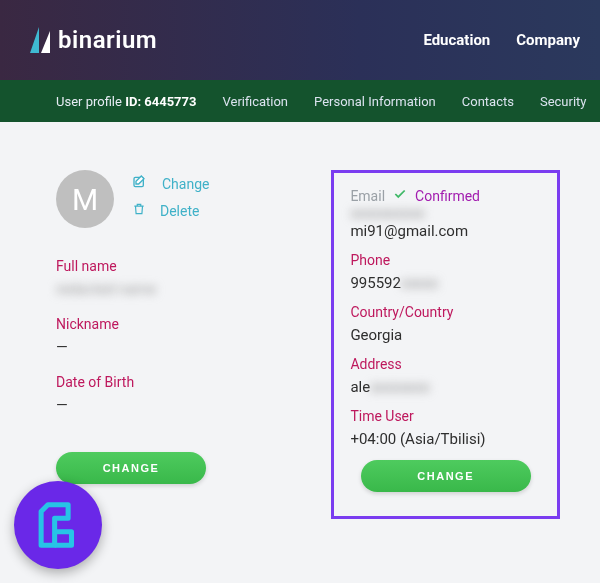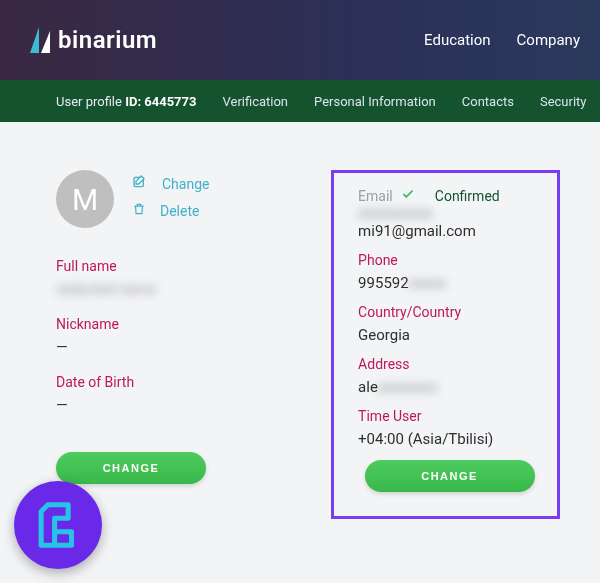--- a/index.html
+++ b/index.html
@@ -16,21 +16,21 @@
     background: linear-gradient(90deg, #3a2842 0%, #2b3058 60%, #2b395d 100%);
     display: flex;
     align-items: center;
     justify-content: space-between;
     padding: 0 20px 0 30px;
     color: #fff;
   }
   .brand { display: flex; align-items: center; gap: 8px; }
   .brand-icon svg { display:block; }
   .brand-text { font-size: 24px; font-weight: 600; letter-spacing: .5px; }
-  .topnav { display:flex; gap: 26px; font-size: 15px; font-weight:400;}
+  .topnav { display:flex; gap: 26px; font-size: 15px; font-weight:700;}
   .topnav span { cursor:pointer; }
 
   .subnav {
     background: #14532d;
     color: #e7ecf4;
     height: 42px;
     display: flex;
     align-items: center;
     gap: 26px;
     padding: 0 30px 0 56px;
@@ -68,26 +68,26 @@
     margin-top: 20px;
     background: linear-gradient(180deg,#4ecb5e,#39b84a);
     color:#fff; border:none; border-radius:22px;
     width: 150px; height:32px;
     font-size:11px; font-weight:700; letter-spacing:1.5px;
     cursor:pointer; box-shadow: 0 2px 4px rgba(0,0,0,.15);
   }
 
   .rightbox {
     border: 3px solid #7a3cf0;
-    padding: 14px 16px 24px 24px;
+    padding: 14px 16px 24px 16px;
     width: 240px;
     background: #f3f4f6;
   }
   .email-row { display:flex; align-items:center; gap:8px; color:#9aa0a6; font-size:14px; }
-  .confirmed { color:#14532d; display:flex; align-items:center; gap:20px; font-size:14px;}
+  .confirmed { color:#a21caf; display:flex; align-items:center; gap:8px; font-size:14px;}
   .rightbox .field { margin-bottom: 12px; }
   .rightbox .change-btn { margin: 10px auto 0; display:block; width:170px; }
 
   .floating-badge {
     position:absolute; left:14px; bottom:14px;
     width:88px; height:88px; border-radius:50%;
     background:#6a28e8; display:flex; align-items:center; justify-content:center;
     box-shadow: 0 4px 12px rgba(0,0,0,.3);
   }
   .floating-badge svg { display:block; }

